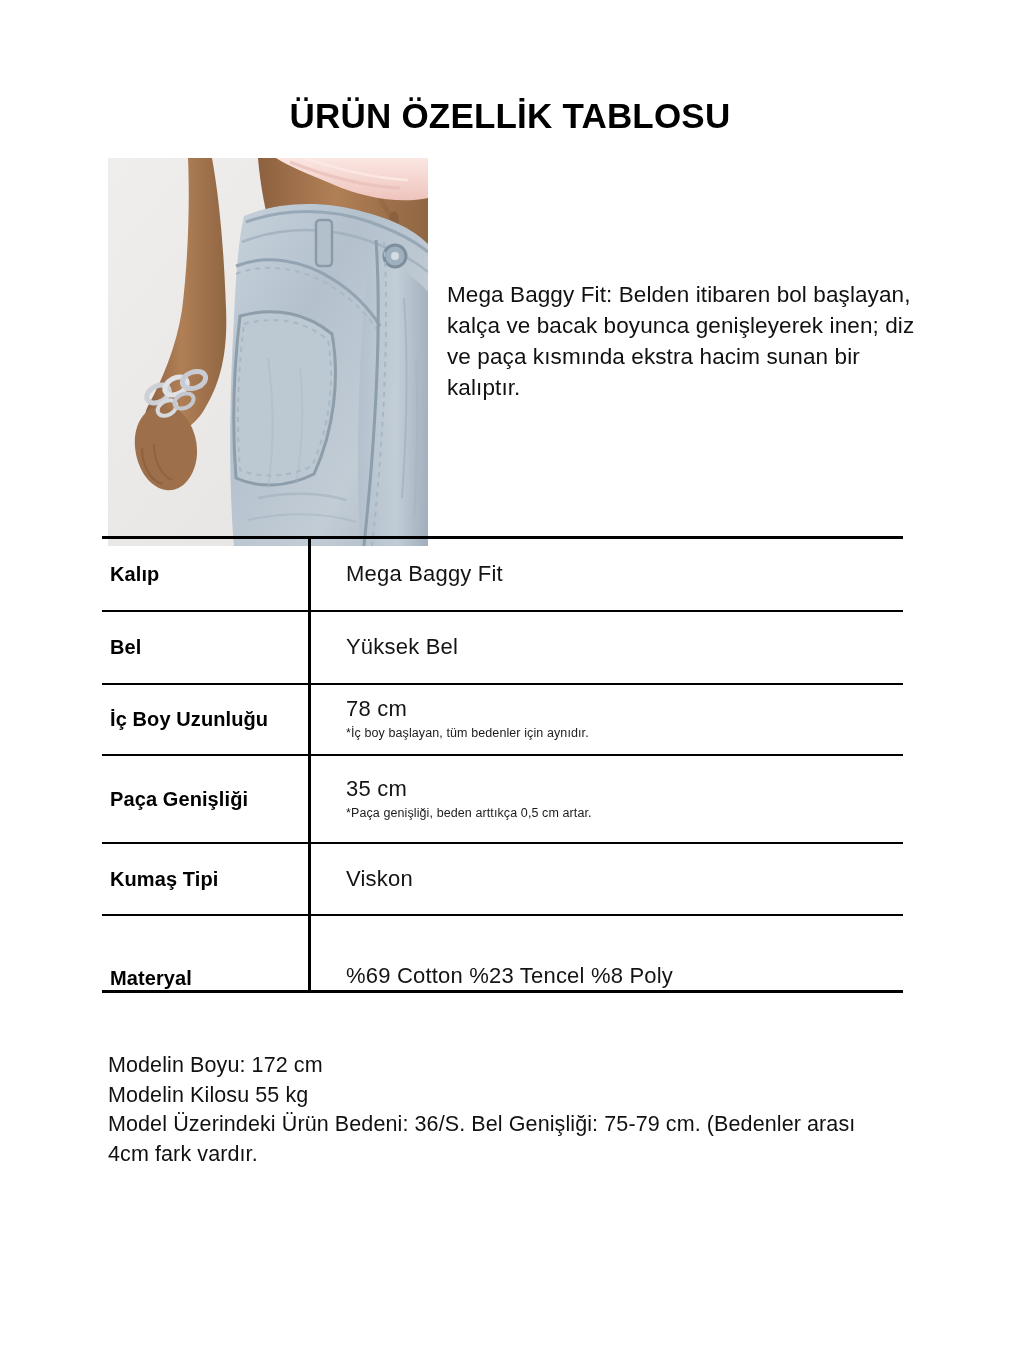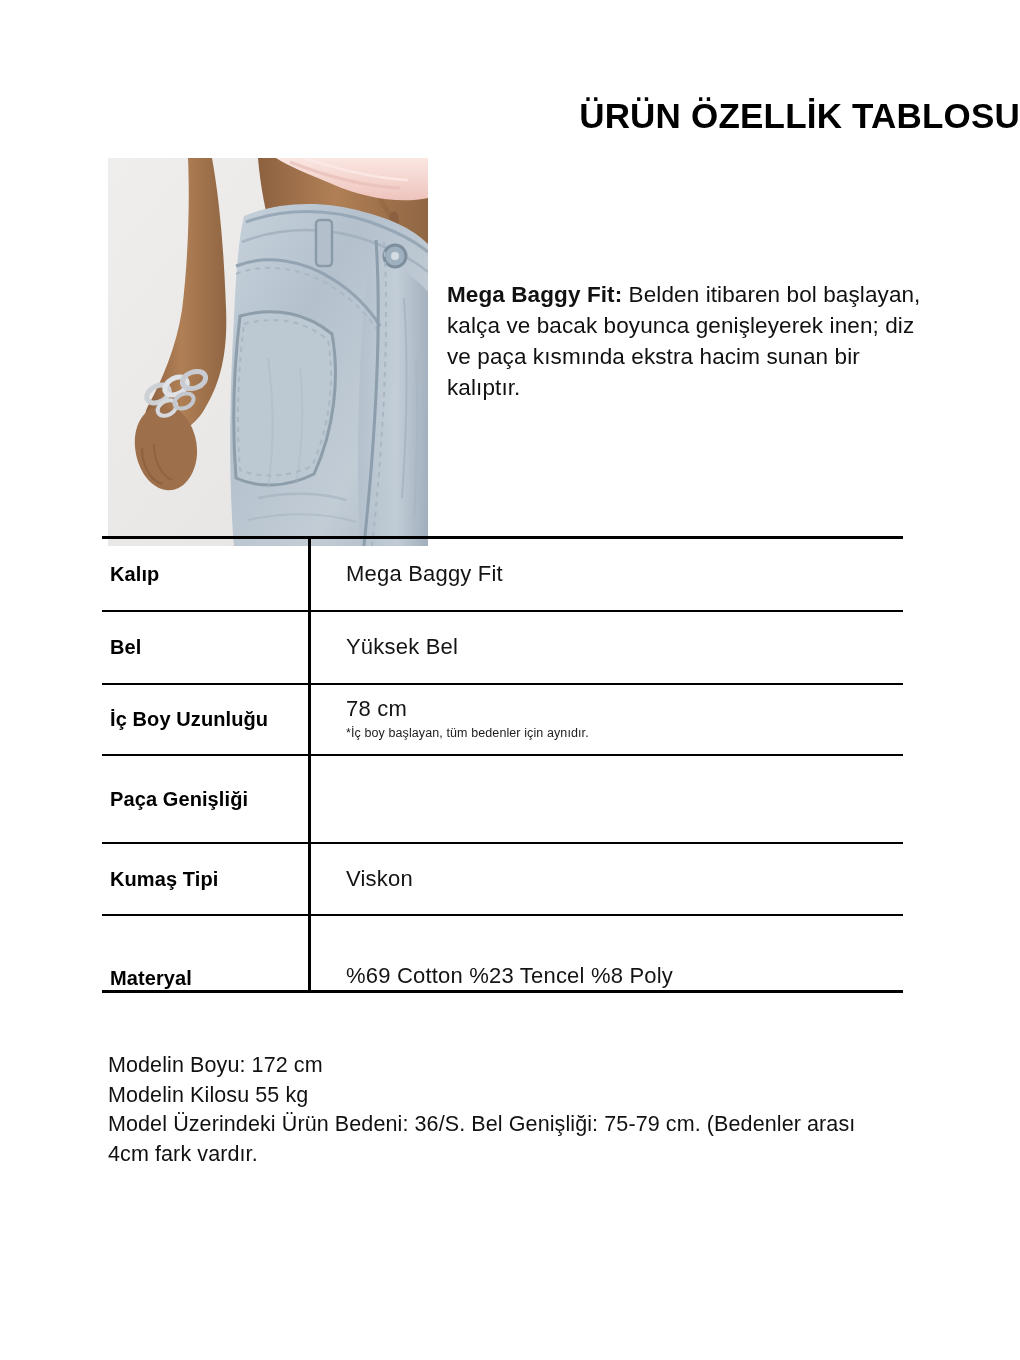--- a/index.html
+++ b/index.html
@@ -15,21 +15,21 @@
     color: #1a1a1a;
     overflow: hidden;
   }
 
   
   .page-title {
     position: absolute;
     left: 0;
     top: 96px;
     width: 1020px;
-    text-align: right;
+    text-align: center;
     font-size: 35px;
     font-weight: bold;
     letter-spacing: 0.2px;
     color: #000000;
   }
 
   
   .photo {
     position: absolute;
     left: 108px;
@@ -46,21 +46,21 @@
     position: absolute;
     left: 447px;
     top: 279px;
     width: 478px;
     font-size: 22.5px;
     line-height: 31px;
     color: #111111;
     letter-spacing: 0.1px;
   }
   .desc b {
-    font-weight: bold;
+    font-weight: normal;
   }
 
   
   .spec-table {
     position: absolute;
     left: 102px;
     top: 536px;
     width: 801px;
   }
   .rule {
@@ -257,20 +257,24 @@
       <div class="label">İç Boy Uzunluğu</div>
       <div class="value">
         <span class="main">78 cm</span>
         <span class="note">*İç boy başlayan, tüm bedenler için aynıdır.</span>
       </div>
     </div>
     <div class="rule thin"></div>
 
     <div class="row h4">
       <div class="label">Paça Genişliği</div>
+      <div class="value">
+        <span class="main">35 cm</span>
+        <span class="note">*Paça genişliği, beden arttıkça 0,5 cm artar.</span>
+      </div>
     </div>
     <div class="rule thin"></div>
 
     <div class="row h5">
       <div class="label">Kumaş Tipi</div>
       <div class="value">
         <span class="main">Viskon</span>
       </div>
     </div>
     <div class="rule thin"></div>

